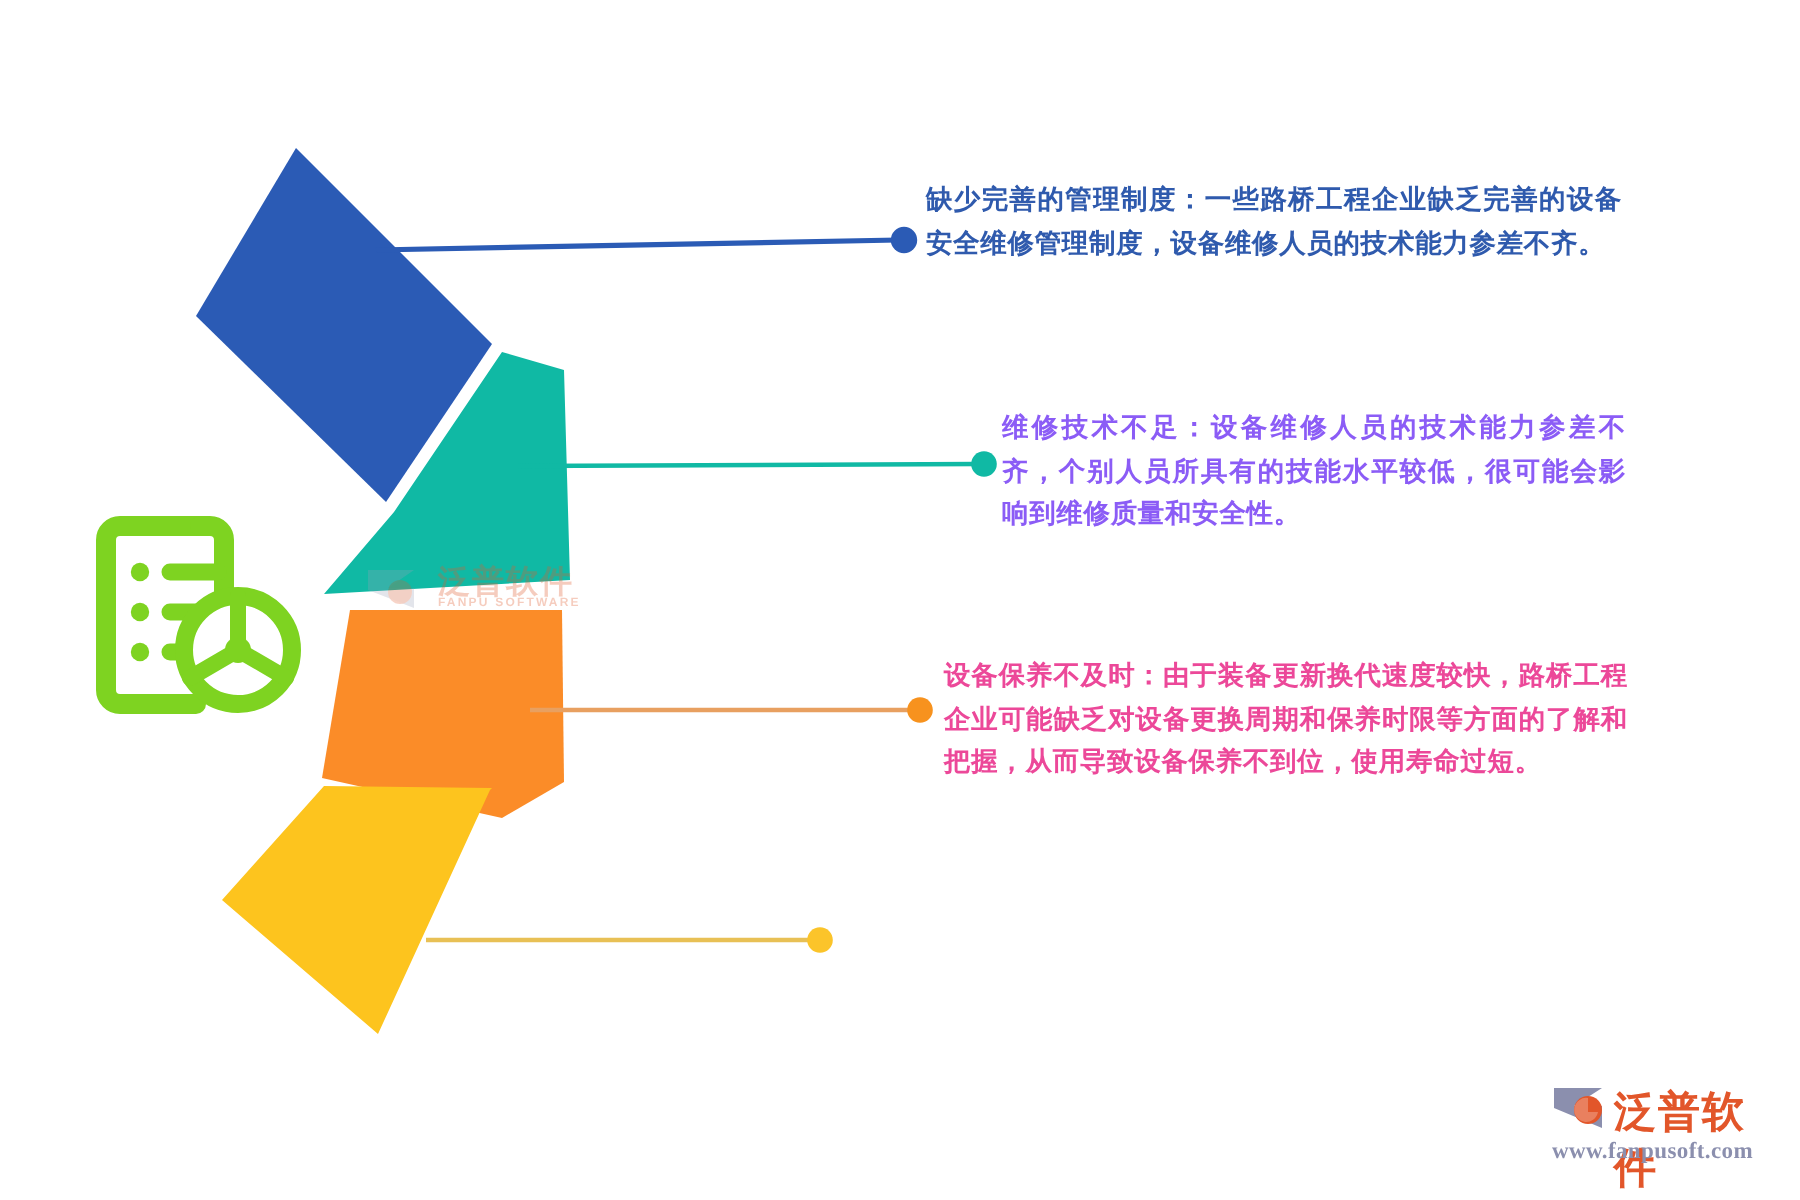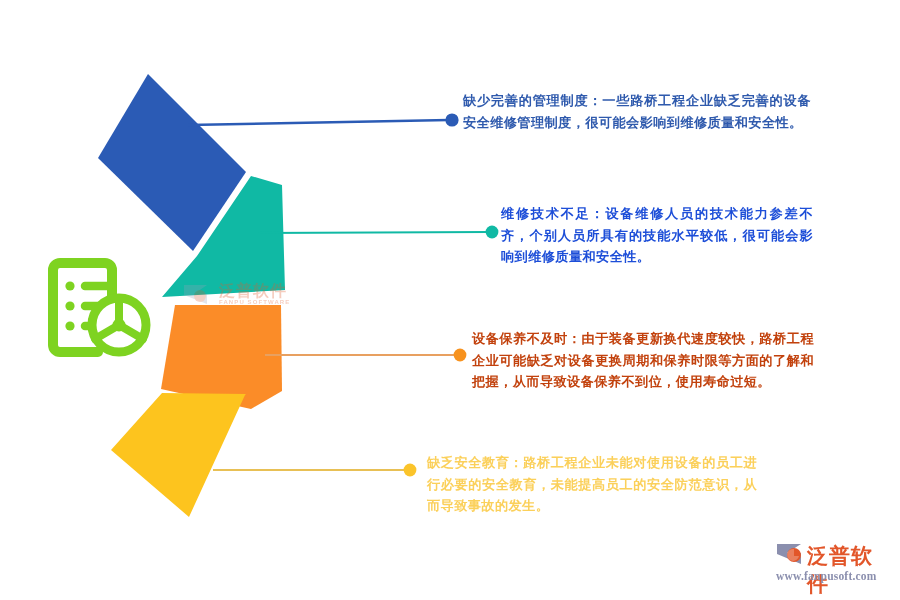--- a/index.html
+++ b/index.html
@@ -15,22 +15,22 @@
   .txt{
     position:absolute;
     font-size:13.2px;
     line-height:21.5px;
     letter-spacing:0.4px;
     font-weight:600;
     white-space:pre-line;
     text-align:justify;
   }
   .txt-1{left:463px;top:90px;width:348px;color:#2f5aad;}
-  .txt-2{left:501px;top:203px;width:312px;color:#1d4ed8;font-family:Liberation Serif, serif;}
-  .txt-3{left:472px;top:328px;width:342px;color:#c2410c;}
+  .txt-2{left:501px;top:203px;width:312px;color:#8b5cf6;font-family:Liberation Serif, serif;}
+  .txt-3{left:472px;top:328px;width:342px;color:#ec4899;}
   .txt-4{left:427px;top:452px;width:330px;color:#fbd05a;}
 
   
   .wm{
     position:absolute;left:181px;top:279px;width:130px;height:34px;
     opacity:.30;pointer-events:none;
   }
   .wm-txt{
     position:absolute;left:38px;top:2px;
     font-size:16px;font-weight:700;color:#e05a2b;letter-spacing:1px;
@@ -107,24 +107,23 @@
 
   <div class="wm">
     <svg width="34" height="30" viewBox="0 0 34 30">
       <path d="M3,6 L26,6 L13,15 L26,15 L26,25 L3,16 Z" fill="#9aa0b8" opacity="0.9"></path>
       <circle cx="19" cy="17" r="6" fill="#e05a2b" opacity="0.85"></circle>
     </svg>
     <div class="wm-txt">泛普软件</div>
     <div class="wm-sub">FANPU SOFTWARE</div>
   </div>
 
-  <div class="txt txt-1">缺少完善的管理制度：一些路桥工程企业缺乏完善的设备安全维修管理制度，很可能会影响到维修质量和安全性。</div>
+  <div class="txt txt-1">缺少完善的管理制度：一些路桥工程企业缺乏完善的设备安全维修管理制度，设备维修人员的技术能力参差不齐。</div>
   <div class="txt txt-2">维修技术不足：设备维修人员的技术能力参差不齐，个别人员所具有的技能水平较低，很可能会影响到维修质量和安全性。</div>
   <div class="txt txt-3">设备保养不及时：由于装备更新换代速度较快，路桥工程企业可能缺乏对设备更换周期和保养时限等方面的了解和把握，从而导致设备保养不到位，使用寿命过短。</div>
-  <div class="txt txt-4">缺乏安全教育：路桥工程企业未能对使用设备的员工进行必要的安全教育，未能提高员工的安全防范意识，从而导致事故的发生。</div>
 
   <div class="logo">
     <svg width="32" height="28" viewBox="0 0 32 28">
       <path d="M2,4 L26,4 L12,13 L26,13 L26,24 L2,14 Z" fill="#8b8fae"></path>
       <circle cx="19" cy="15" r="7" fill="#e2562a"></circle>
       <path d="M19,9 A6,6 0 1 0 24,16 L19,16 Z" fill="#ffffff" opacity="0.25"></path>
     </svg>
     <div class="logo-name">泛普软件</div>
     <div class="logo-url">www.fanpusoft.com</div>
   </div>

